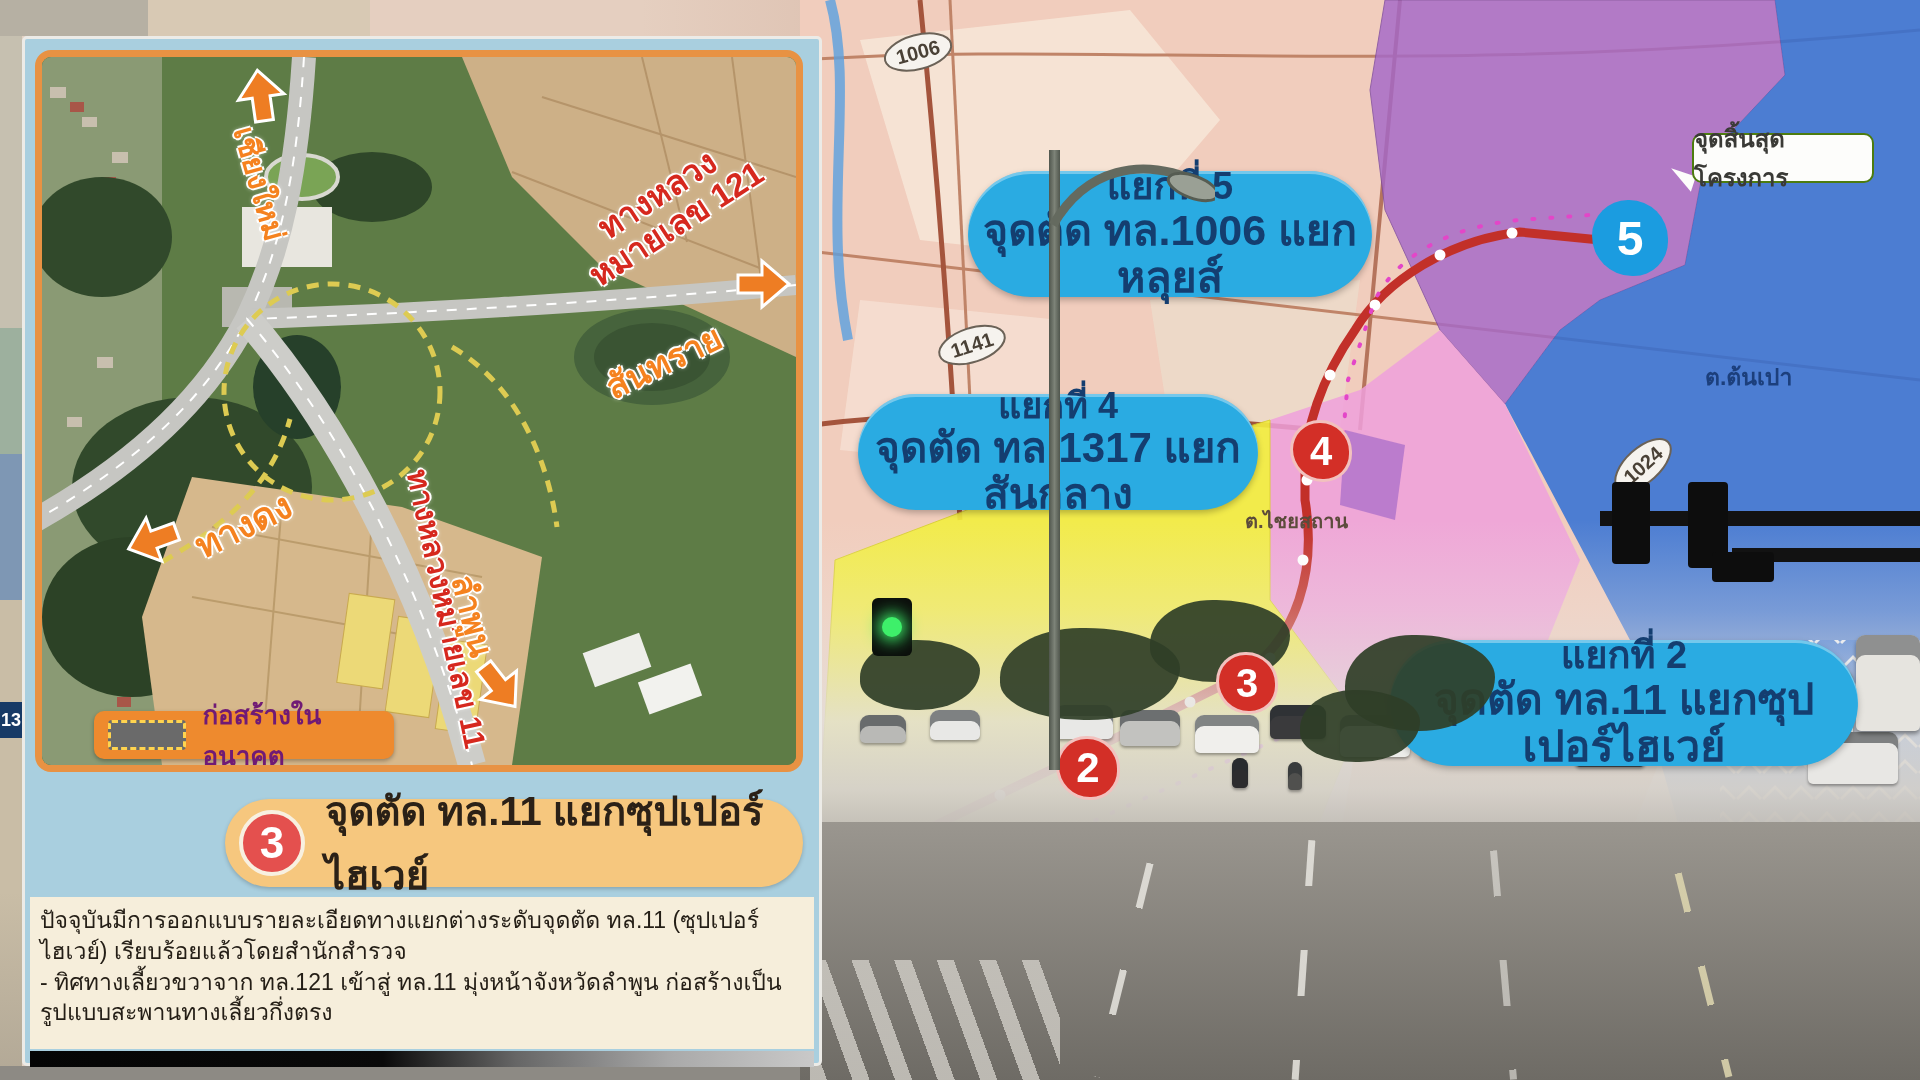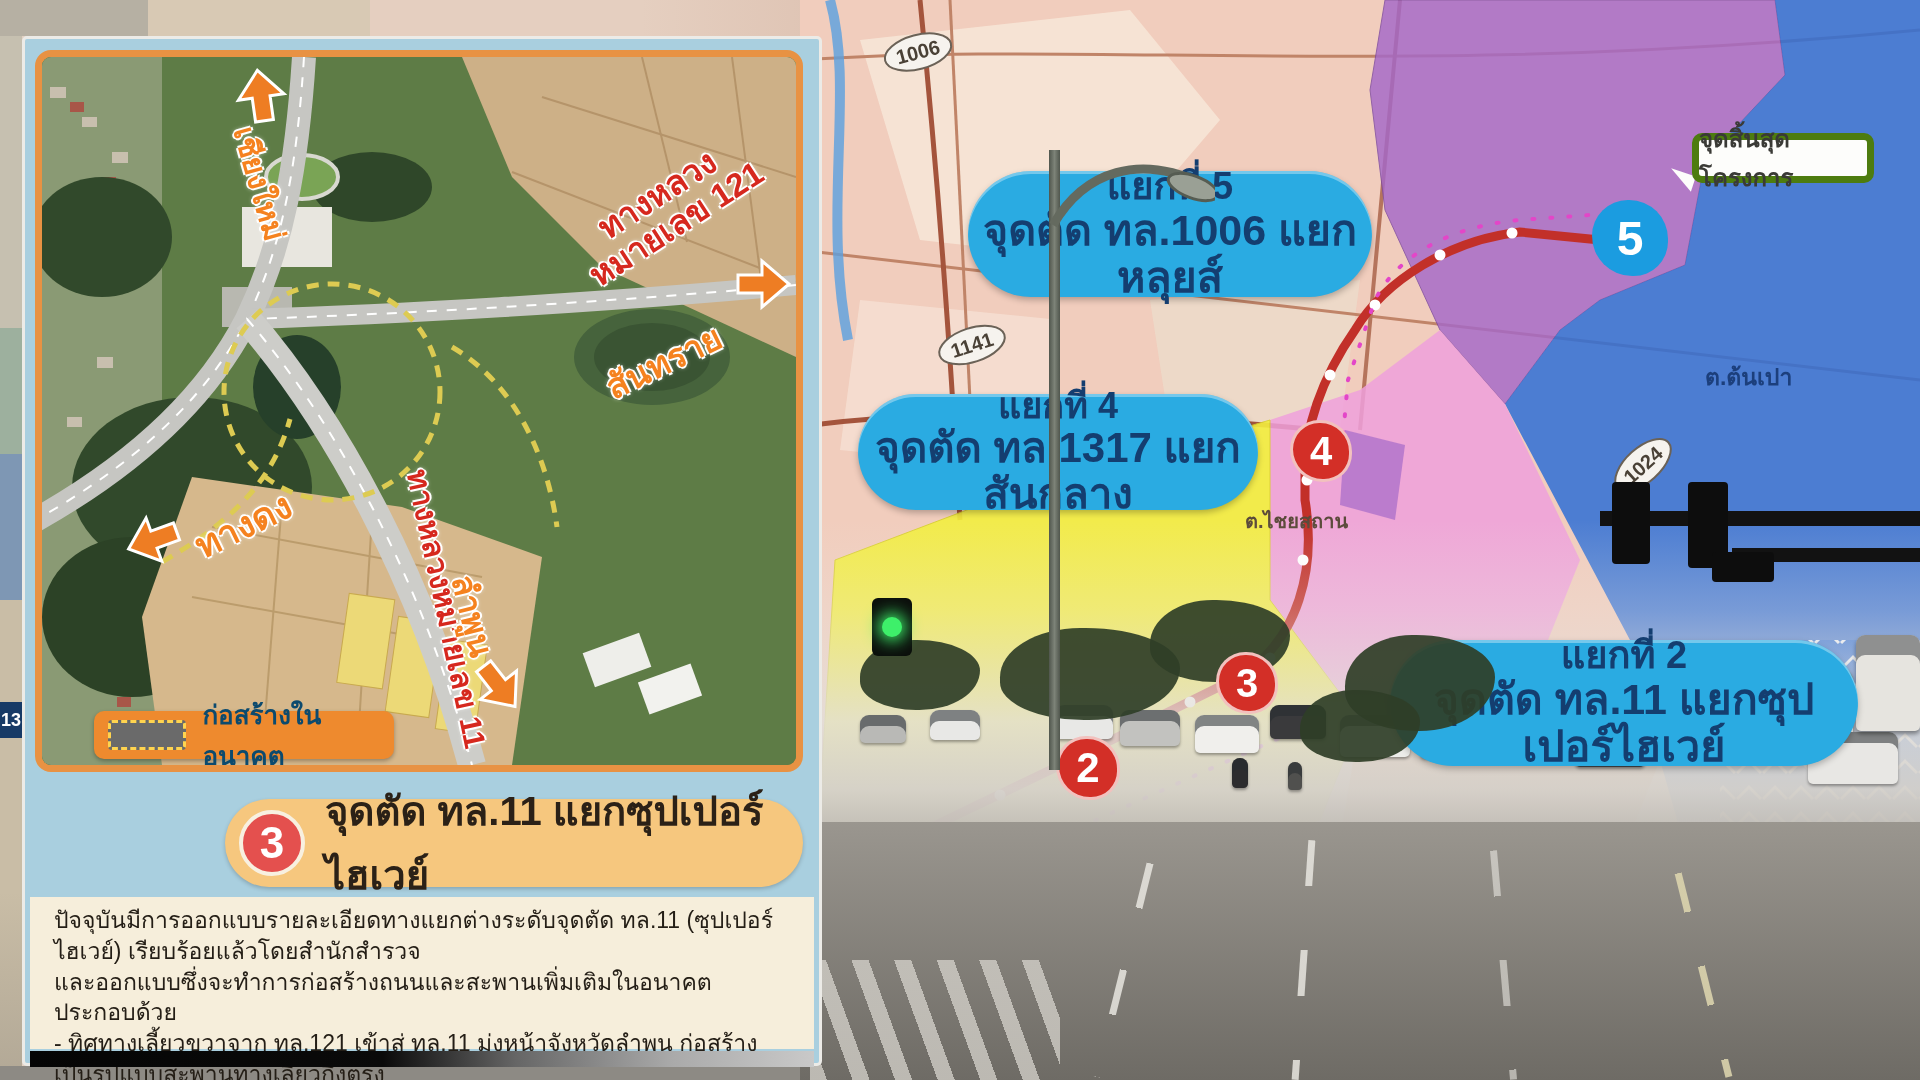--- a/index.html
+++ b/index.html
@@ -38,21 +38,21 @@
   .callout{position:absolute;background:#2aabe2;color:#143e70;z-index:30;border-radius:63px;
     display:flex;flex-direction:column;align-items:center;justify-content:center;
     box-shadow:0 3px 6px rgba(0,0,0,.25), inset 0 3px 0 rgba(255,255,255,.35);text-align:center;}
   .callout .l1{font-weight:bold;font-size:38px;line-height:1.05;}
   .callout .l2{font-weight:bold;font-size:43px;line-height:1.1;}
   .marker{position:absolute;z-index:32;display:flex;align-items:center;justify-content:center;
     color:#fff;font-weight:bold;border-radius:48% 52% 46% 54%;}
   .marker.red{background:#d32f27;border:3px solid rgba(255,255,255,.7);}
   .marker.blue{background:#1b9ce0;}
   #end-bubble{position:absolute;left:1692px;top:133px;width:182px;height:50px;background:#fdfdfb;
-    border:7px solid #4d7c0f;border-radius:10px;z-index:30;display:flex;align-items:center;
+    border:2px solid #4d7c0f;border-radius:10px;z-index:30;display:flex;align-items:center;
     justify-content:center;font-size:24px;font-weight:bold;color:#3a3a36;}
   #end-tail{position:absolute;left:1668px;top:172px;width:0;height:0;z-index:29;
     border-top:16px solid #fdfdfb;border-left:26px solid transparent;transform:rotate(18deg);}
 
   
   #top-strip{position:absolute;left:0;top:0;width:822px;height:36px;z-index:8;
     background:linear-gradient(90deg,#b6b0a3 0 18%,#d8c9b4 18% 45%,#e5cfc0 45% 78%,#dfc4b4 100%);}
   #left-strip{position:absolute;left:0;top:36px;width:22px;height:1044px;z-index:8;
     background:linear-gradient(180deg,#c6c0b0 0 28%,#9db09e 28% 40%,#7e97b4 40% 54%,#c9bda6 54% 82%,#b2a896 100%);}
   #edge-sign{position:absolute;left:0;top:702px;width:22px;height:36px;background:#173a66;color:#fff;
@@ -66,31 +66,31 @@
     border-radius:16px;overflow:hidden;background:#5e7c46;}
   .ae-label{position:absolute;font-weight:bold;white-space:nowrap;z-index:6;
     text-shadow:-2px 0 0 #fff,2px 0 0 #fff,0 -2px 0 #fff,0 2px 0 #fff,0 0 5px #fff;}
   .ae-orange{color:#f5821f;}
   .ae-red{color:#d6281e;}
   .arrow{position:absolute;z-index:6;}
   #ae-legend{position:absolute;left:52px;top:654px;width:300px;height:48px;background:#ee8a2e;
     border-radius:10px;z-index:7;display:flex;align-items:center;gap:16px;padding:0 14px;
     box-shadow:0 2px 4px rgba(0,0,0,.3);}
   #ae-legend .swatch{width:88px;height:30px;background:#6a6a6a;border:3px dashed #ffd44f;border-radius:4px;}
-  #ae-legend .lg-label{color:#0c4a6e;font-weight:bold;font-size:26px;}
+  #ae-legend .lg-label{color:#701a75;font-weight:bold;font-size:26px;}
 
   #title-pill{position:absolute;left:200px;top:760px;width:578px;height:88px;background:#f6c77e;
     border-radius:46px;display:flex;align-items:center;gap:20px;padding-left:14px;
     box-shadow:0 2px 4px rgba(0,0,0,.2);}
   #title-num{width:66px;height:66px;border-radius:50%;background:#e4504e;border:4px solid #f8f0e0;
     color:#fff;font-size:44px;font-weight:bold;display:flex;align-items:center;justify-content:center;flex:0 0 auto;}
   #title-text{font-size:40px;font-weight:bold;color:#2b2117;}
 
   #desc-box{position:absolute;left:5px;top:858px;width:784px;height:152px;background:#f6eedb;
-    padding:8px 24px;color:#241e16;font-size:23px;line-height:1.34;}
+    padding:8px 10px;color:#241e16;font-size:23px;line-height:1.34;}
   #black-bar{position:absolute;left:5px;top:1012px;width:784px;height:16px;
     background:linear-gradient(90deg,#050505 0%,#0a0a0a 45%,#666 62%,#aaa 82%,#c9c9c9 100%);}
 </style>
 </head>
 <body>
 
 <div id="stage">
 
   <svg id="map-svg" viewBox="0 0 1120 1080">
     <defs>
@@ -317,20 +317,19 @@
       </div>
     </div>
 
     <div id="title-pill">
       <div id="title-num">3</div>
       <div id="title-text">จุดตัด ทล.11 แยกซุปเปอร์ไฮเวย์</div>
     </div>
 
     <div id="desc-box">
       <div>ปัจจุบันมีการออกแบบรายละเอียดทางแยกต่างระดับจุดตัด ทล.11 (ซุปเปอร์ไฮเวย์) เรียบร้อยแล้วโดยสำนักสำรวจ</div>
-      <div>และออกแบบซึ่งจะทำการก่อสร้างถนนและสะพานเพิ่มเติมในอนาคต ประกอบด้วย</div>
       <div>- ทิศทางเลี้ยวขวาจาก ทล.121 เข้าสู่ ทล.11 มุ่งหน้าจังหวัดลำพูน ก่อสร้างเป็นรูปแบบสะพานทางเลี้ยวกึ่งตรง</div>
 
     </div>
     <div id="black-bar"></div>
   </div>
 
 </div>
 
 </body></html>

